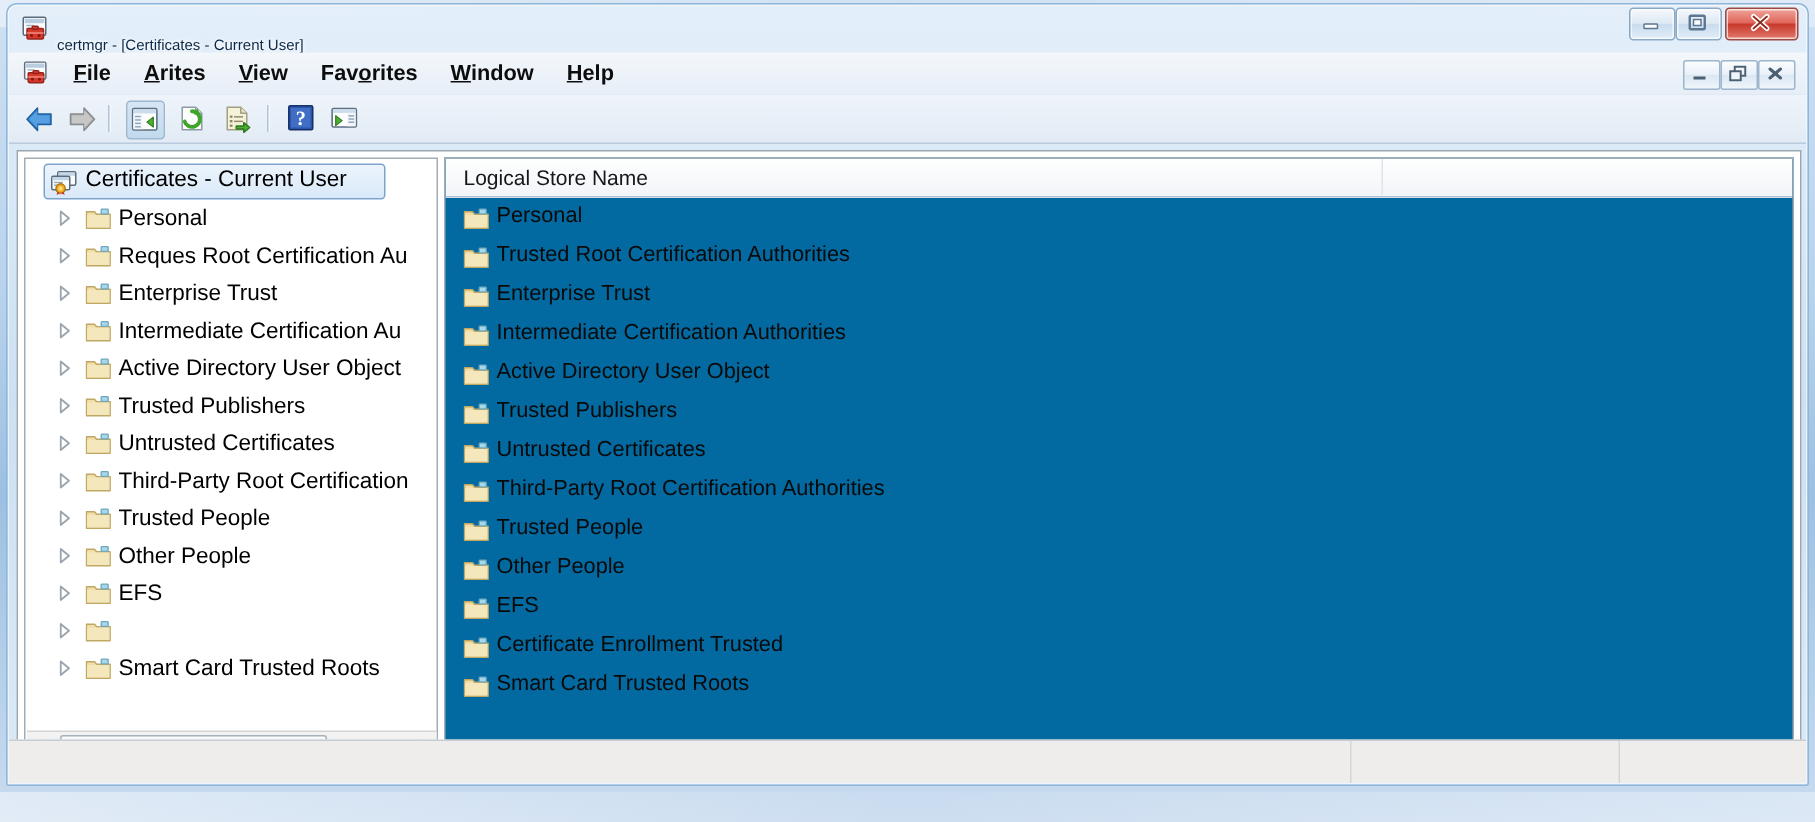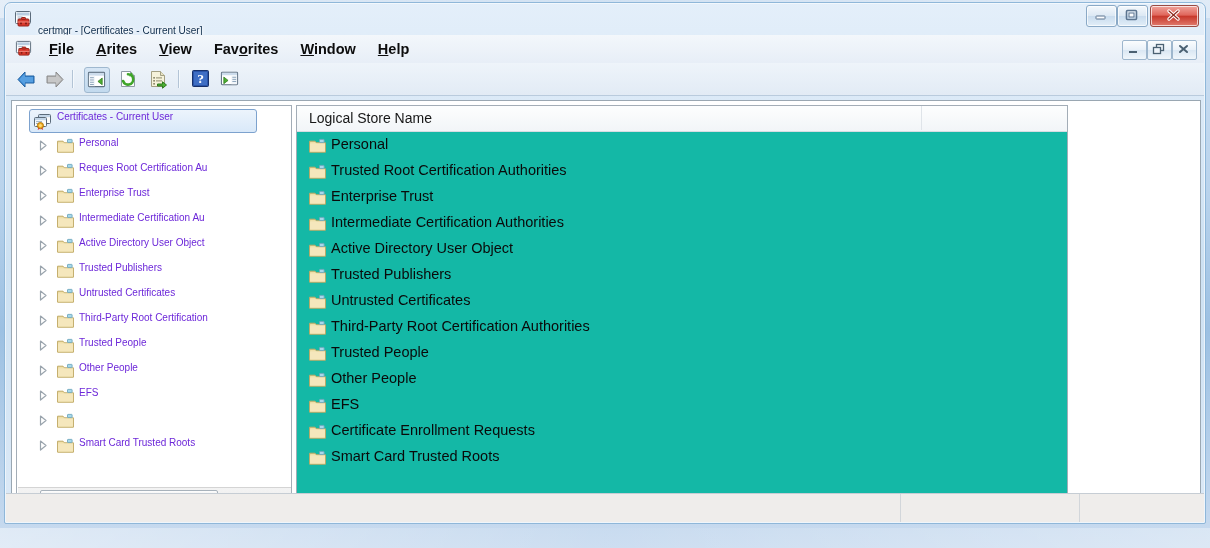--- a/index.html
+++ b/index.html
@@ -99,21 +99,21 @@
   #treepane{
     position:absolute;left:4px;top:4px;width:276px;height:404px;
     background:#ffffff;border:1px solid #a3adb7;box-sizing:border-box;overflow:hidden;
   }
   #treelist{position:absolute;left:0;top:2px;width:276px;}
   .trow{height:25px;position:relative;white-space:nowrap;}
   .trow .tri{
     position:absolute;left:22px;top:8px;width:0;height:0;
   }
   .tlabel{
-    position:absolute;top:3px;font-size:10px;color:#6d28d9;white-space:nowrap;
+    position:absolute;top:3px;font-size:15px;color:#000000;white-space:nowrap;
   }
   .ticon{position:absolute;top:4px;width:17px;height:15px;}
   #root-row .tlabel{left:40px;}
   #root-row{height:26px;}
   #root-sel{
     position:absolute;left:12px;top:1px;height:22px;width:226px;
     border:1px solid #7da2ce;border-radius:3px;
     background:linear-gradient(180deg,#ecf4fc 0%,#d9e9f9 100%);
   }
   .child .ticon{left:40px;}
@@ -127,22 +127,22 @@
   .sb-arrow{position:absolute;top:0;width:19px;height:19px;}
   #sb-left{left:0;} #sb-right{right:0;}
   #sb-thumb{
     position:absolute;left:22px;top:2px;width:176px;height:15px;
     border:1px solid #a8b2bb;border-radius:2px;
     background:linear-gradient(180deg,#fdfdfd 0%,#eaeaea 45%,#dcdcdc 55%,#f0f0f0 100%);
   }
   .grip{position:absolute;top:3px;width:1px;height:8px;background:#8e98a2;}
   
   #listpane{
-    position:absolute;left:284px;top:4px;width:772px;height:404px;
-    background:#14b8a6;border:1px solid #a3adb7;box-sizing:border-box;overflow:hidden;
+    position:absolute;left:284px;top:4px;width:900px;height:404px;
+    background:#0369a1;border:1px solid #a3adb7;box-sizing:border-box;overflow:hidden;
   }
   #colheader{
     position:absolute;left:0;top:0;right:0;height:25px;
     background:linear-gradient(180deg,#fdfefe 0%,#f2f5f8 100%);
     border-bottom:1px solid #d6dce2;
   }
   #col-name{
     position:absolute;left:0;top:0;width:624px;height:24px;
     border-right:1px solid #dfe4e9;
   }
@@ -725,21 +725,21 @@
         </div>
 
         <div class="lrow">
           <span class="licon">
             <svg width="17" height="15" viewBox="0 0 17 15">
               <path d="M.6 3.2 h5.4 l1.4 1.6 h9 v9.4 h-15.8 z" fill="#f0dfa8" stroke="#bfa863" stroke-width="1" stroke-linejoin="round"></path>
               <rect x="10.5" y="1.4" width="4.6" height="3.2" rx=".5" fill="#a7d8ea" stroke="#6fa8be" stroke-width=".9"></rect>
               <path d="M1 5.4 h15 v8.2 h-15 z" fill="#f6e9bf" opacity=".85"></path>
             </svg>
           </span>
-          <span class="llabel">Certificate Enrollment Requests</span>
+          <span class="llabel">Certificate Enrollment Trusted</span>
         </div>
 
         <div class="lrow">
           <span class="licon">
             <svg width="17" height="15" viewBox="0 0 17 15">
               <path d="M.6 3.2 h5.4 l1.4 1.6 h9 v9.4 h-15.8 z" fill="#f0dfa8" stroke="#bfa863" stroke-width="1" stroke-linejoin="round"></path>
               <rect x="10.5" y="1.4" width="4.6" height="3.2" rx=".5" fill="#a7d8ea" stroke="#6fa8be" stroke-width=".9"></rect>
               <path d="M1 5.4 h15 v8.2 h-15 z" fill="#f6e9bf" opacity=".85"></path>
             </svg>
           </span>

